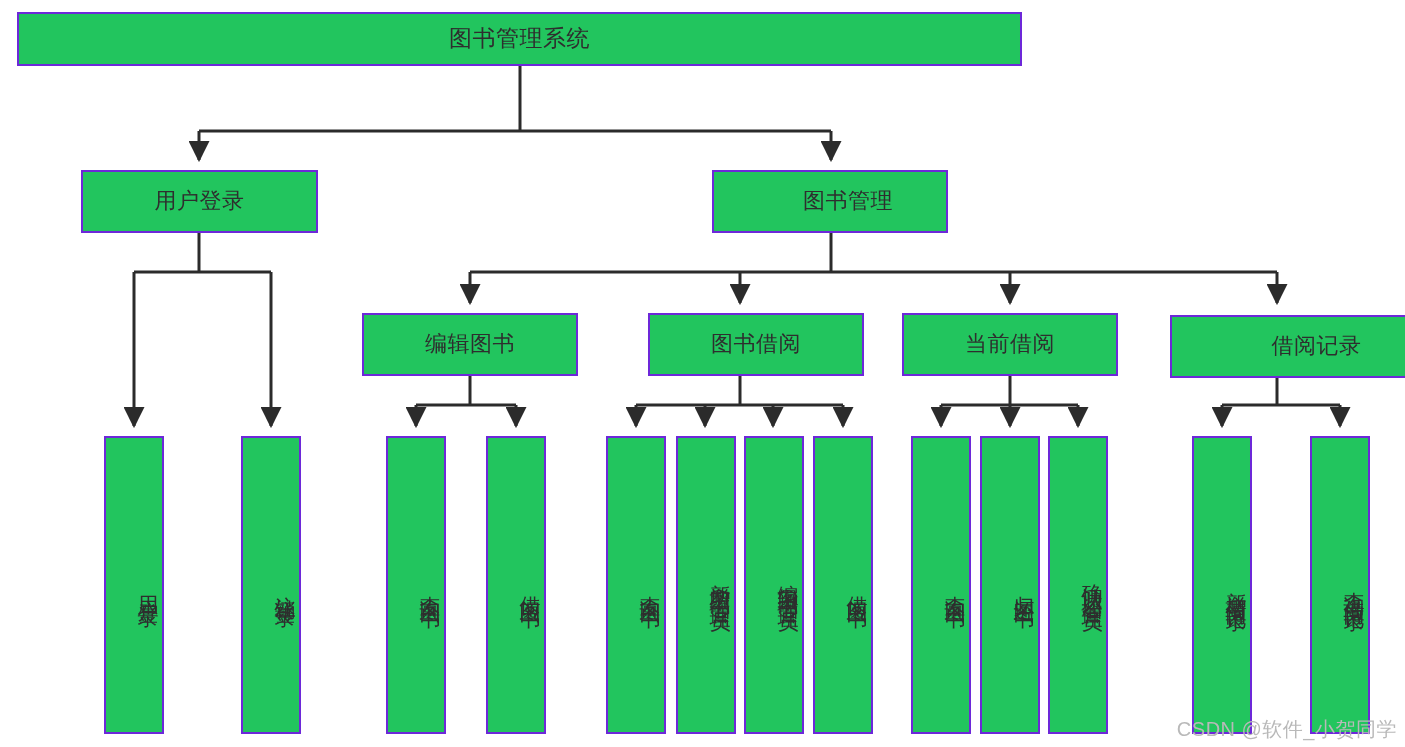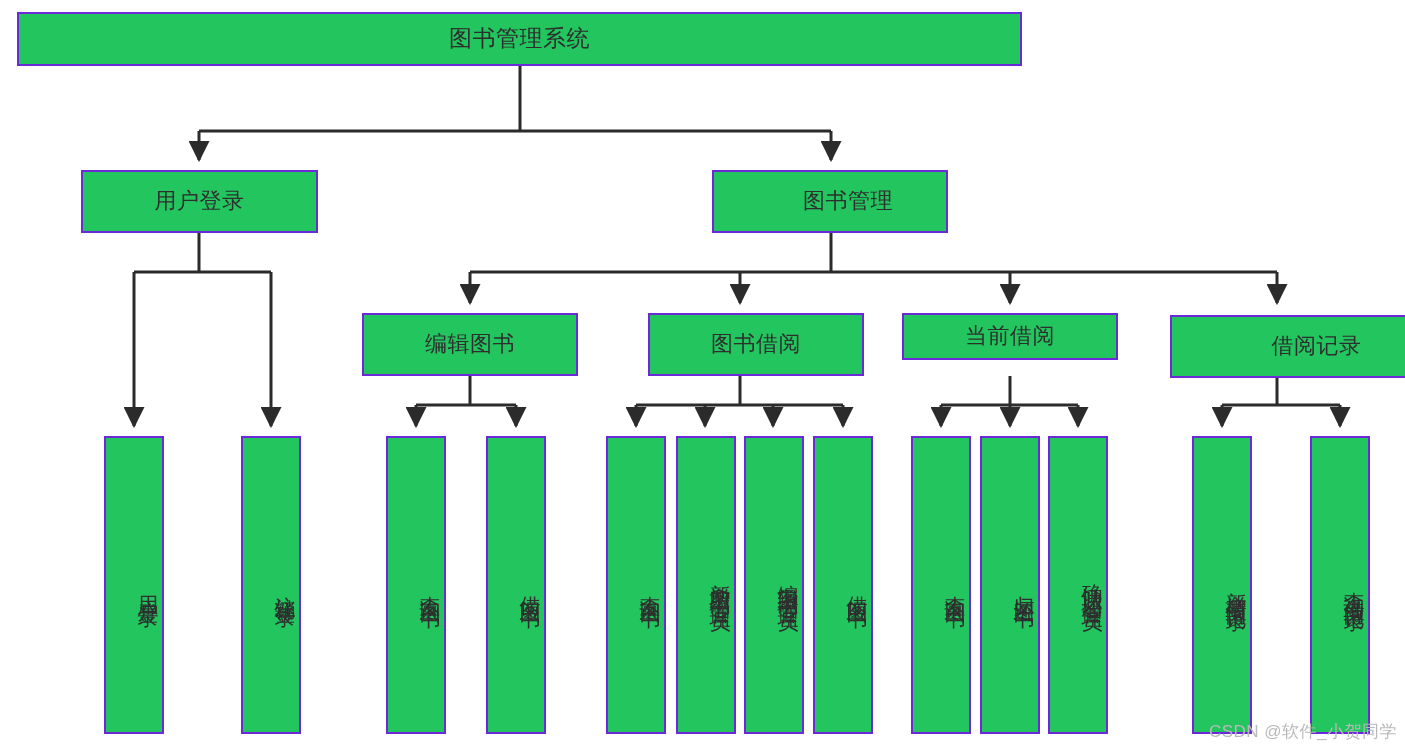--- a/index.html
+++ b/index.html
@@ -56,21 +56,21 @@
   .node-v.pad-top {
     padding-top: 10px;
   }
   .node-root {
     font-size: 23px;
   }
   #watermark {
     position: absolute;
     right: 8px;
     bottom: 4px;
-    font-size: 17px;
+    font-size: 20px;
     color: #b9b9b9;
     letter-spacing: 0.5px;
     white-space: nowrap;
     user-select: none;
   }
 </style>
 </head>
 <body>
 
 <div id="diagram-root">
@@ -148,21 +148,21 @@
   <div class="node node-h" style="left:712px; top:170px; width:236px; height:63px;padding-left:36px;">
     <span>图书管理</span>
   </div>
 
   <div class="node node-h" style="left:362px; top:313px; width:216px; height:63px;">
     <span>编辑图书</span>
   </div>
   <div class="node node-h" style="left:632px; top:313px; width:216px; height:63px;margin-left:16px;">
     <span>图书借阅</span>
   </div>
-  <div class="node node-h" style="left:902px; top:313px; width:216px; height:47px;">
+  <div class="node node-h" style="left:902px; top:313px; width:216px; height:63px;">
     <span>当前借阅</span>
   </div>
   <div class="node node-h" style="left:1170px; top:315px; width:249px; height:63px;padding-left:44px;">
     <span>借阅记录</span>
   </div>
 
   <div class="node node-v pad-top" style="left:104px; top:436px; width:60px; height:298px;">
     <span>用户登录</span>
   </div>
   <div class="node node-v pad-top" style="left:241px; top:436px; width:60px; height:298px;">

